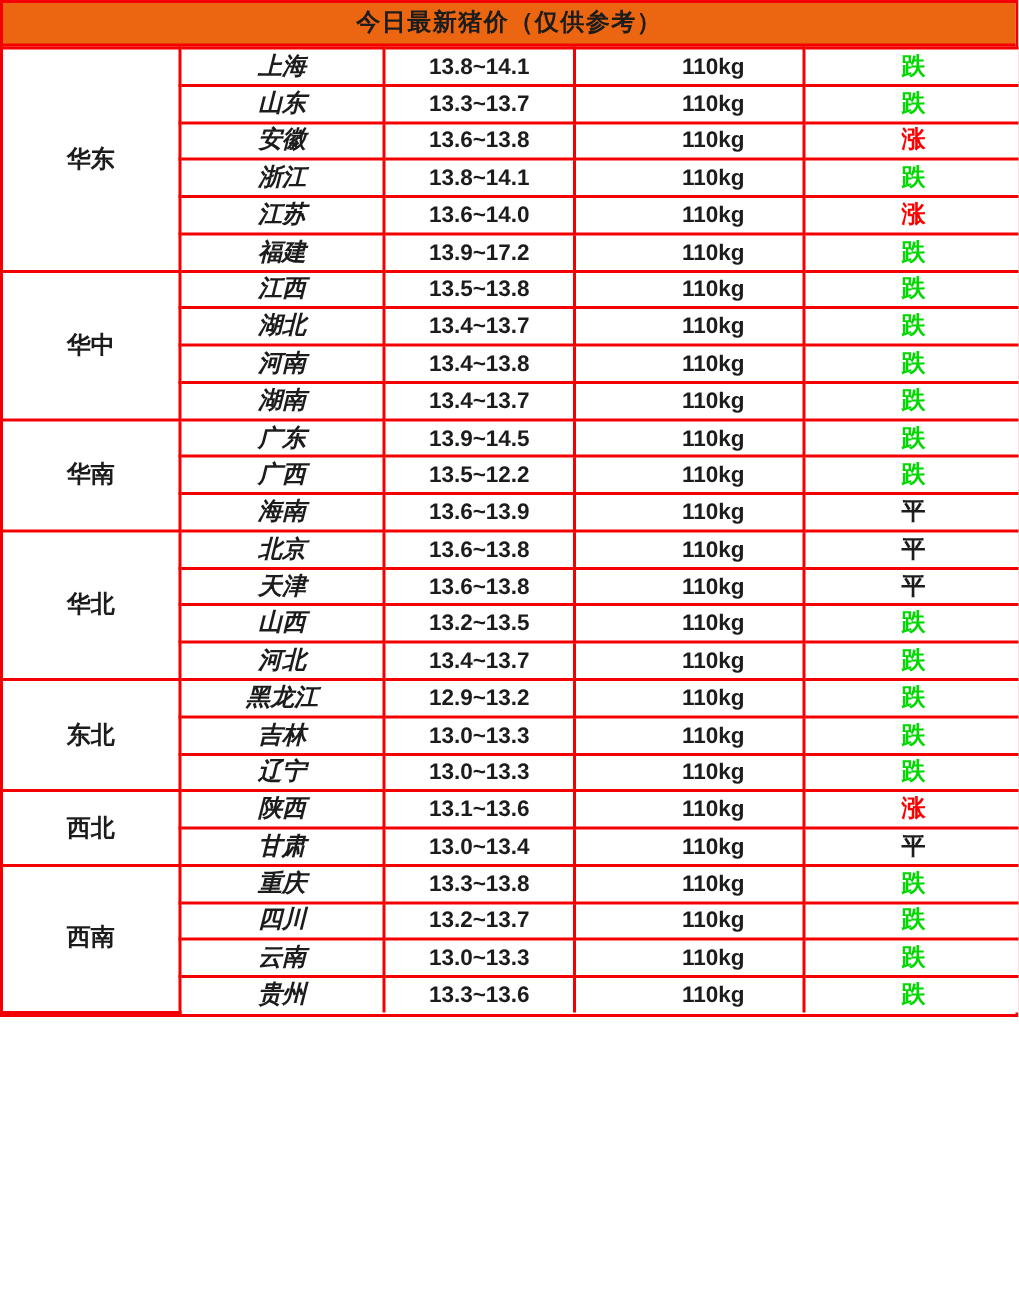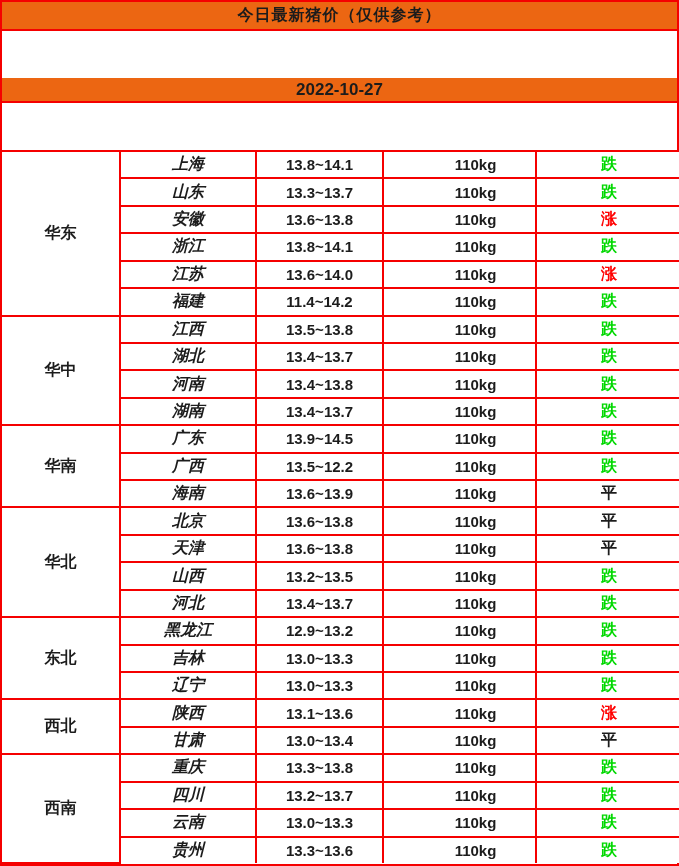--- a/index.html
+++ b/index.html
@@ -11,25 +11,24 @@
     --text-dark:#1C1C1C;
   }
   *{margin:0;padding:0;box-sizing:border-box;}
   body{
     font-family:"Liberation Sans","DejaVu Sans",sans-serif;
     background:#fff;
     width:679px;
   }
   .sheet{
     width:679px;
-    height:866px;
+    height:678px;
     border:2px solid var(--border-red);
     display:flex;
     flex-direction:column;
-    gap:47px;
   }
   .title-bar{
     height:29px;
     background:var(--header-bg);
     border-bottom:2px solid var(--border-red);
     display:flex;
     align-items:center;
     justify-content:center;
     font-size:16px;
     font-weight:bold;
@@ -73,21 +72,20 @@
   
   table tr td:first-child{border-left:none;border-radius:10px;}
   table tr td:last-child{border-right:none;}
   table tr:last-child td{border-bottom:none;}
 </style>
 </head>
 <body>
 
 <div class="sheet">
   <div class="title-bar">今日最新猪价（仅供参考）</div>
-  <div class="date-bar">2022-10-27</div>
   <table>
     <colgroup>
       <col style="width:118px">
       <col style="width:136px">
       <col style="width:127px">
       <col style="width:153px">
       <col style="width:145px">
     </colgroup>
     <tbody id="price-table-body">
         <tr>
@@ -116,21 +114,21 @@
           <td class="trend-cell trend-down">跌</td>
         </tr>
         <tr>
           <td class="province-cell">江苏</td>
           <td class="price-cell">13.6~14.0</td>
           <td class="weight-cell">110kg</td>
           <td class="trend-cell trend-up">涨</td>
         </tr>
         <tr>
           <td class="province-cell">福建</td>
-          <td class="price-cell">11.4~14.2</td>
+          <td class="price-cell">13.9~17.2</td>
           <td class="weight-cell">110kg</td>
           <td class="trend-cell trend-down">跌</td>
         </tr>
         <tr>
           <td class="region-cell" rowspan="4">华中</td>
           <td class="province-cell">江西</td>
           <td class="price-cell">13.5~13.8</td>
           <td class="weight-cell">110kg</td>
           <td class="trend-cell trend-down">跌</td>
         </tr>

